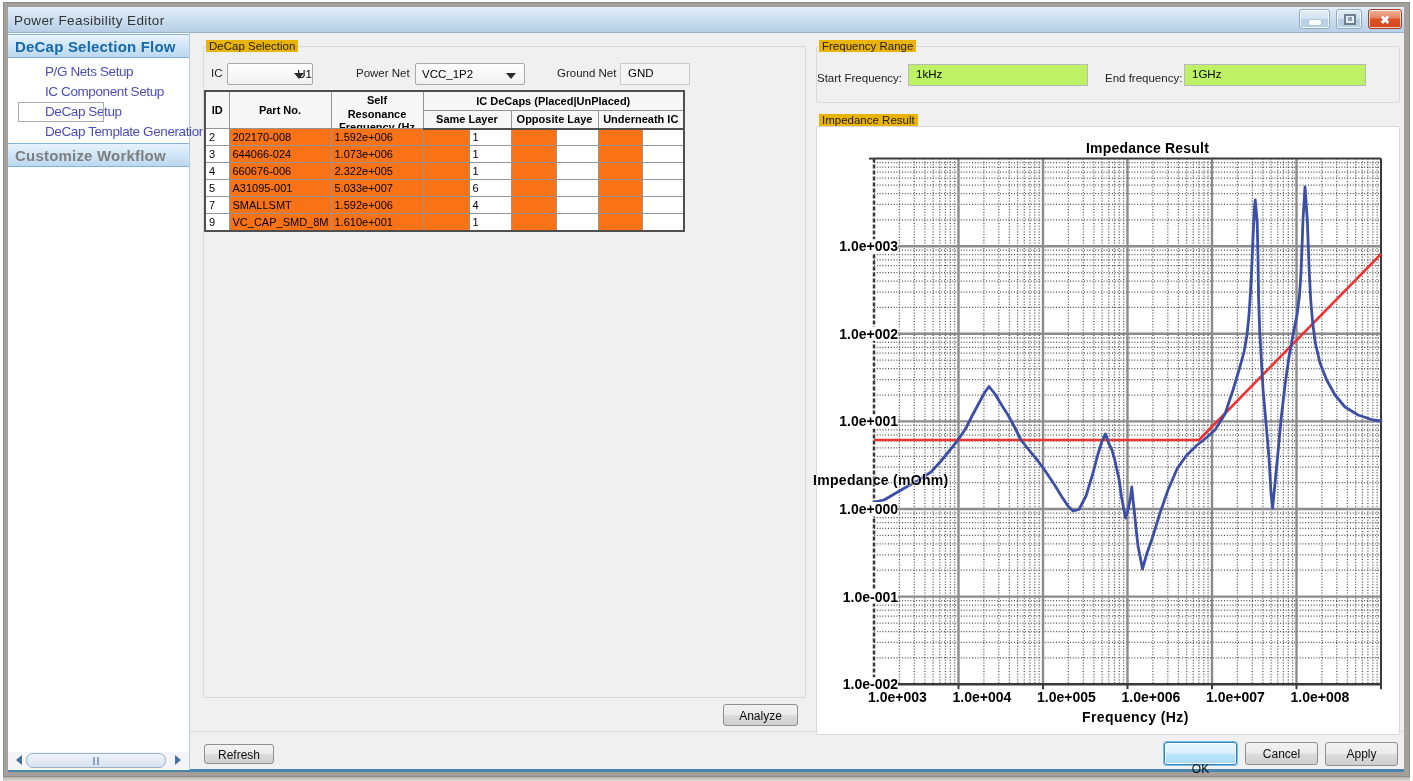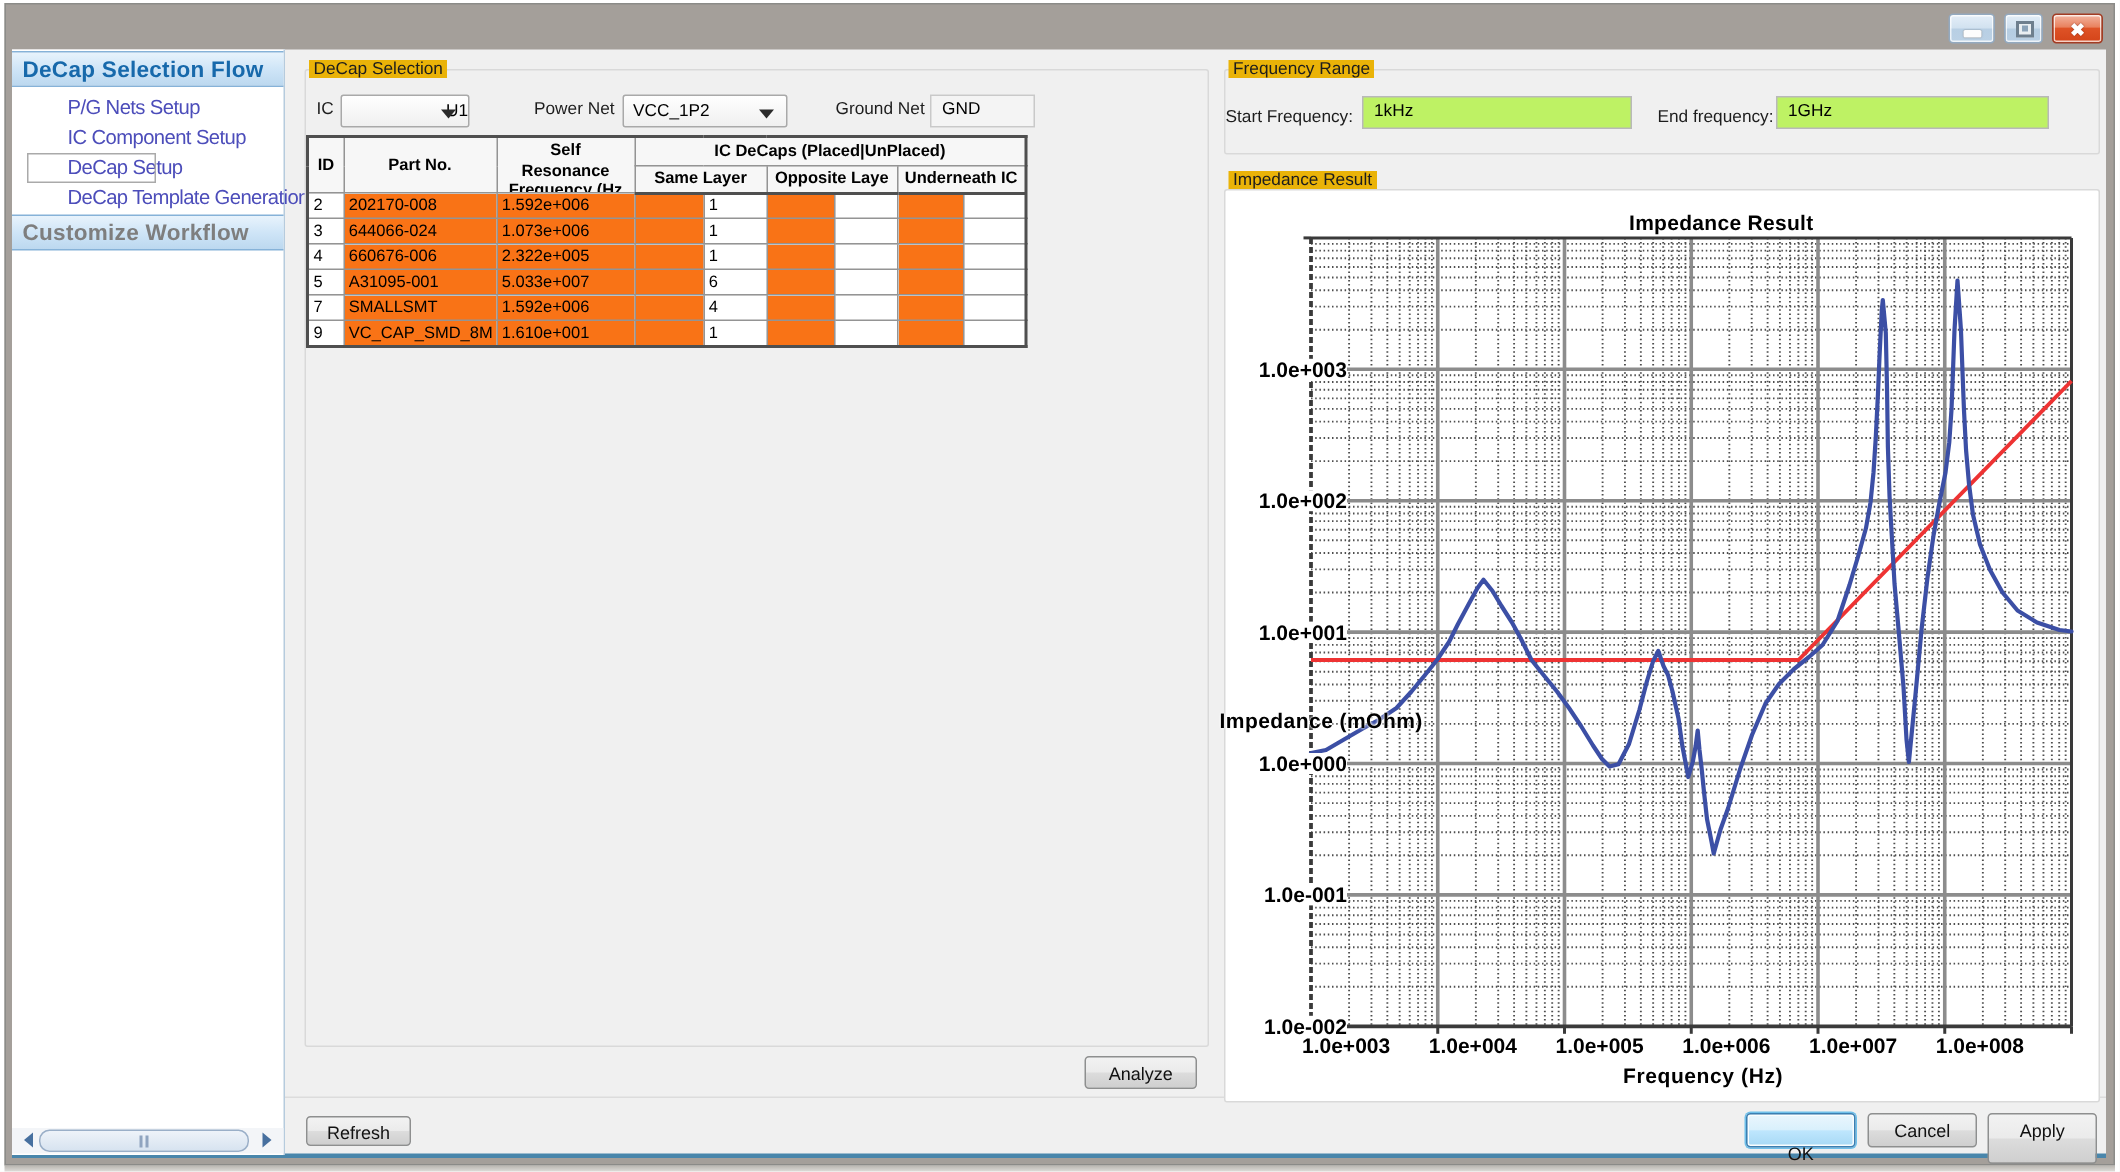--- a/index.html
+++ b/index.html
@@ -87,20 +87,23 @@
   box-shadow:0 0 0 1px #6fc0ea, inset 0 0 0 1px #fafdfe;
   background:linear-gradient(#eaf6fd 0%, #d9f0fc 48%, #bee6fd 52%, #a7d9f5 100%); }
 
 
 .ctext { position:absolute; font-weight:bold; color:#000; }
 </style>
 </head>
 <body>
 <div id="app">
   <div id="frame" class="abs"></div>
+  <div id="titlebar" class="abs">
+      <div id="title">Power Feasibility Editor</div>
+    </div>
   <div id="btnmin" class="capbtn">
       <div class="minbar"></div>
     </div>
   <div id="btnmax" class="capbtn">
       <div class="maxbox"></div>
     </div>
   <div id="btnclose" class="capbtn">
       <div class="closex">✖</div>
     </div>
   <div id="content" class="abs"></div>
@@ -229,21 +232,21 @@
         </tr>
   </tbody>
     </table>
 
   <div class="btn" style="left:723px; top:704px; width:75px; height:22px; padding-top:4px;">Analyze</div>
 
   <div class="abs" style="left:190px; top:731px; width:1214px; height:1px; background:#dcdcdc;"></div>
   <div class="btn" style="left:204px; top:744px; width:70px; height:20px; padding-top:3px;">Refresh</div>
   <div class="btn" id="okbtn" style="left:1164px; top:742px; width:73px; height:23px; padding-top:19px;">OK</div>
   <div class="btn" style="left:1245px; top:742px; width:73px; height:23px; padding-top:4px;">Cancel</div>
-  <div class="btn" style="left:1325px; top:742px; width:73px; height:34px; padding-top:4px;">Apply</div>
+  <div class="btn" style="left:1325px; top:742px; width:73px; height:24px; padding-top:4px;">Apply</div>
 
   <div class="group" style="left:816px; top:46px; width:584px; height:57px;"></div>
   <div class="glabel" style="left:819px; top:40px;">Frequency Range</div>
   <div class="lbl" style="left:817px; top:72px;">Start Frequency:</div>
   <div class="field" style="left:908px; top:64px; width:180px; height:22px;">1kHz</div>
   <div class="lbl" style="left:1105px; top:72px;">End frequency:</div>
   <div class="field" style="left:1184px; top:64px; width:182px; height:22px;">1GHz</div>
 
   <div class="group" style="left:816px; top:126px; width:584px; height:609px; background:#fff;"></div>
   <div class="glabel" style="left:819px; top:114px;">Impedance Result</div>

